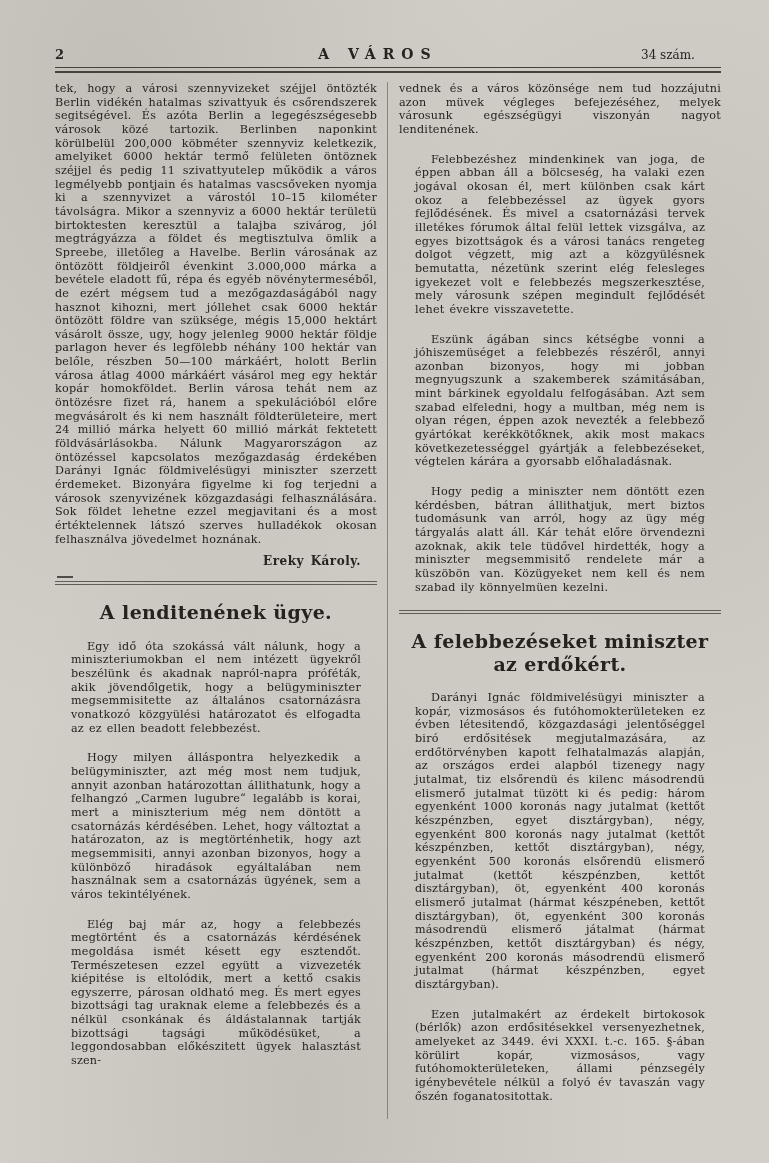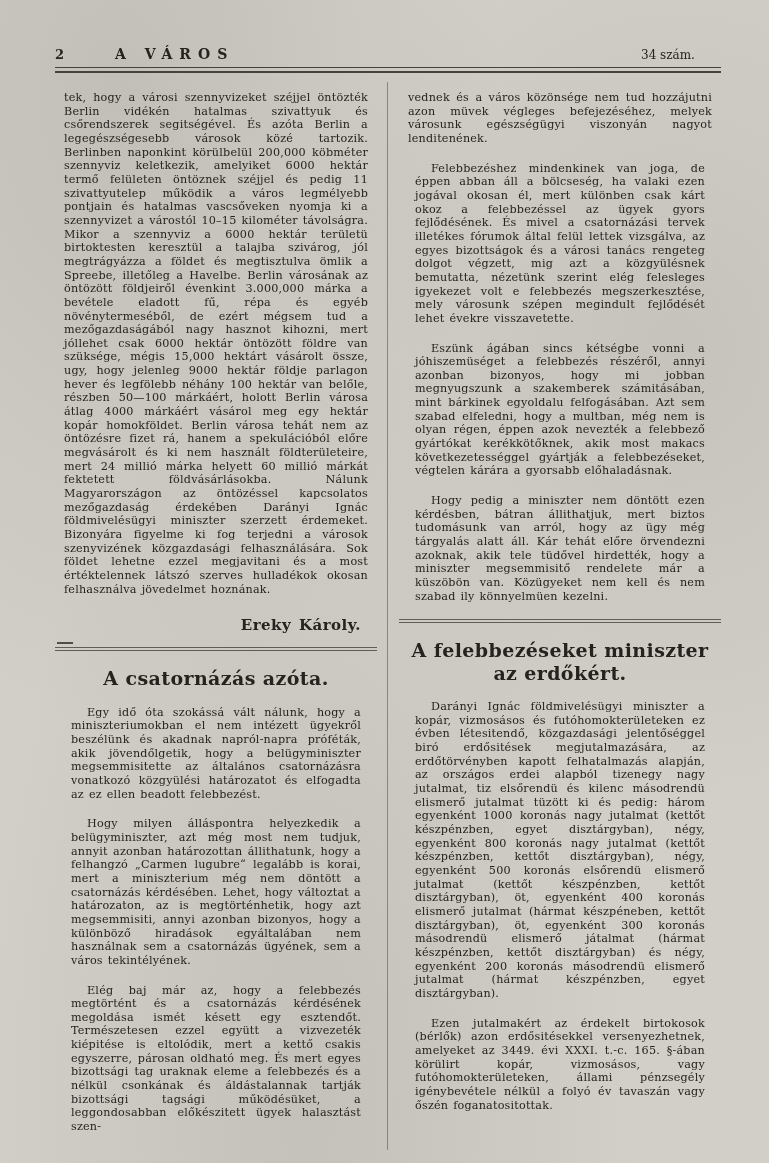--- a/index.html
+++ b/index.html
@@ -9,35 +9,35 @@
       radial-gradient(ellipse at 15% 8%, rgba(110,104,94,.16), transparent 42%),
       radial-gradient(ellipse at 88% 30%, rgba(110,104,94,.12), transparent 40%),
       radial-gradient(ellipse at 40% 95%, rgba(110,104,94,.14), transparent 50%),
       var(--paper,#d2cfc9);
     font-family:"DejaVu Serif", serif;
     color:var(--ink,#26231f);
   }
   .page{padding:46px 48px 0 55px;}
   .header-row{display:flex;align-items:baseline;}
   .page-number{font-size:13px;font-weight:bold;width:60px;}
-  .masthead{flex:1;text-align:left;font-size:14px;font-weight:bold;letter-spacing:7px;}
+  .masthead{flex:1;text-align:center;font-size:14px;font-weight:bold;letter-spacing:7px;}
   .issue{width:80px;text-align:left;font-size:12px;}
   .rule-double{height:3px;border-top:1.5px solid var(--rule,#46423b);border-bottom:2.5px solid var(--rule,#46423b);margin-top:5px;}
   .rule-thin-double{height:2px;border-top:1px solid var(--rule,#46423b);border-bottom:1.5px solid var(--rule,#46423b);opacity:.8;}
   .columns{display:flex;margin-top:9px;}
   .col{width:322px;}
   .col-left{padding-right:10px;}
   .col-right{padding-left:11px;border-left:1px solid rgba(70,66,59,.5);}
   p{
-    margin:9px;font-size:11.2px;line-height:1.22;text-align:justify;
+    margin:0;font-size:11.2px;line-height:1.22;text-align:justify;
     text-indent:16px;letter-spacing:.2px;word-spacing:1.2px;
   }
   p.noindent{text-indent:0;}
   [data-bind-list] p{margin:16px;}
-  .signature{text-align:right;font-weight:bold;font-size:15px;letter-spacing:.5px;word-spacing:2px;padding-right:16px;margin-top:20px;}
+  .signature{text-align:right;font-weight:bold;font-size:12px;letter-spacing:.5px;word-spacing:2px;padding-right:16px;margin-top:8px;}
   .end-dash{width:16px;height:2px;background:var(--ink,#26231f);opacity:.75;margin:8px 0 3px 2px;}
   h2{
     font-size:19px;font-weight:bold;text-align:center;margin:16px 0 10px;
     letter-spacing:.4px;line-height:1.18;color:var(--ink,#26231f);
   }
   .sep-left{margin-top:3px;}
   .sep-right{margin-top:8px;}
 </style>
 </head>
 <body style="--paper: #d2cfc9; --ink: #26231f; --rule: #46423b;">
@@ -51,21 +51,21 @@
   </div>
   <div class="rule-double"></div>
 
   <div class="columns">
 
     <div class="col col-left">
       <p class="noindent" data-bind="left_column.article1_text">tek, hogy a városi szennyvizeket széjjel öntözték Berlin vidékén hatalmas szivattyuk és csőrendszerek segitségével. És azóta Berlin a legegészségesebb városok közé tartozik. Berlinben naponkint körülbelül 200,000 köbméter szennyviz keletkezik, amelyiket 6000 hektár termő felületen öntöznek széjjel és pedig 11 szivattyutelep működik a város legmélyebb pontjain és hatalmas vascsőveken nyomja ki a szennyvizet a várostól 10–15 kilométer távolságra. Mikor a szennyviz a 6000 hektár területü birtoktesten keresztül a talajba szivárog, jól megtrágyázza a földet és megtisztulva ömlik a Spreebe, illetőleg a Havelbe. Berlin városának az öntözött földjeiről évenkint 3.000,000 márka a bevétele eladott fű, répa és egyéb növénytermeséből, de ezért mégsem tud a mezőgazdaságából nagy hasznot kihozni, mert jóllehet csak 6000 hektár öntözött földre van szüksége, mégis 15,000 hektárt vásárolt össze, ugy, hogy jelenleg 9000 hektár földje parlagon hever és legfölebb néhány 100 hektár van belőle, részben 50—100 márkáért, holott Berlin városa átlag 4000 márkáért vásárol meg egy hektár kopár homokföldet. Berlin városa tehát nem az öntözésre fizet rá, hanem a spekulációból előre megvásárolt és ki nem használt földterületeire, mert 24 millió márka helyett 60 millió márkát fektetett földvásárlásokba. Nálunk Magyarországon az öntözéssel kapcsolatos mezőgazdaság érdekében Darányi Ignác földmivelésügyi miniszter szerzett érdemeket. Bizonyára figyelme ki fog terjedni a városok szenyvizének közgazdasági felhasználására. Sok földet lehetne ezzel megjavitani és a most értéktelennek látszó szerves hulladékok okosan felhasználva jövedelmet hoznának.</p>
       <div class="signature" data-bind="left_column.signature">Ereky Károly.</div>
       <div class="end-dash"></div>
       <div class="rule-thin-double sep-left"></div>
-      <h2 data-bind="left_column.article2_title">A csatornázás azóta.</h2>
+      <h2 data-bind="left_column.article2_title">A lenditenének ügye.</h2>
       <div data-bind-list="left_column.article2_paragraphs">
           <p>Egy idő óta szokássá vált nálunk, hogy a miniszteriumokban el nem intézett ügyekről beszélünk és akadnak napról-napra próféták, akik jövendőlgetik, hogy a belügyminiszter megsemmisitette az általános csatornázásra vonatkozó közgyülési határozatot és elfogadta az ez ellen beadott felebbezést.</p>
           <p>Hogy milyen álláspontra helyezkedik a belügyminiszter, azt még most nem tudjuk, annyit azonban határozottan állithatunk, hogy a felhangzó „Carmen lugubre“ legalább is korai, mert a miniszterium még nem döntött a csatornázás kérdésében. Lehet, hogy változtat a határozaton, az is megtörténhetik, hogy azt megsemmisiti, annyi azonban bizonyos, hogy a különböző hiradások egyáltalában nem használnak sem a csatornázás ügyének, sem a város tekintélyének.</p>
           <p>Elég baj már az, hogy a felebbezés megtörtént és a csatornázás kérdésének megoldása ismét késett egy esztendőt. Természetesen ezzel együtt a vizvezeték kiépitése is eltolódik, mert a kettő csakis egyszerre, párosan oldható meg. És mert egyes bizottsági tag uraknak eleme a felebbezés és a nélkül csonkának és áldástalannak tartják bizottsági tagsági működésüket, a leggondosabban előkészitett ügyek halasztást szen-</p>
         </div>
     </div>
 
     <div class="col col-right">
       <p class="noindent" data-bind="right_column.continuation_text">vednek és a város közönsége nem tud hozzájutni azon müvek végleges befejezéséhez, melyek városunk egészségügyi viszonyán nagyot lenditenének.</p>
       <div data-bind-list="right_column.paragraphs">

